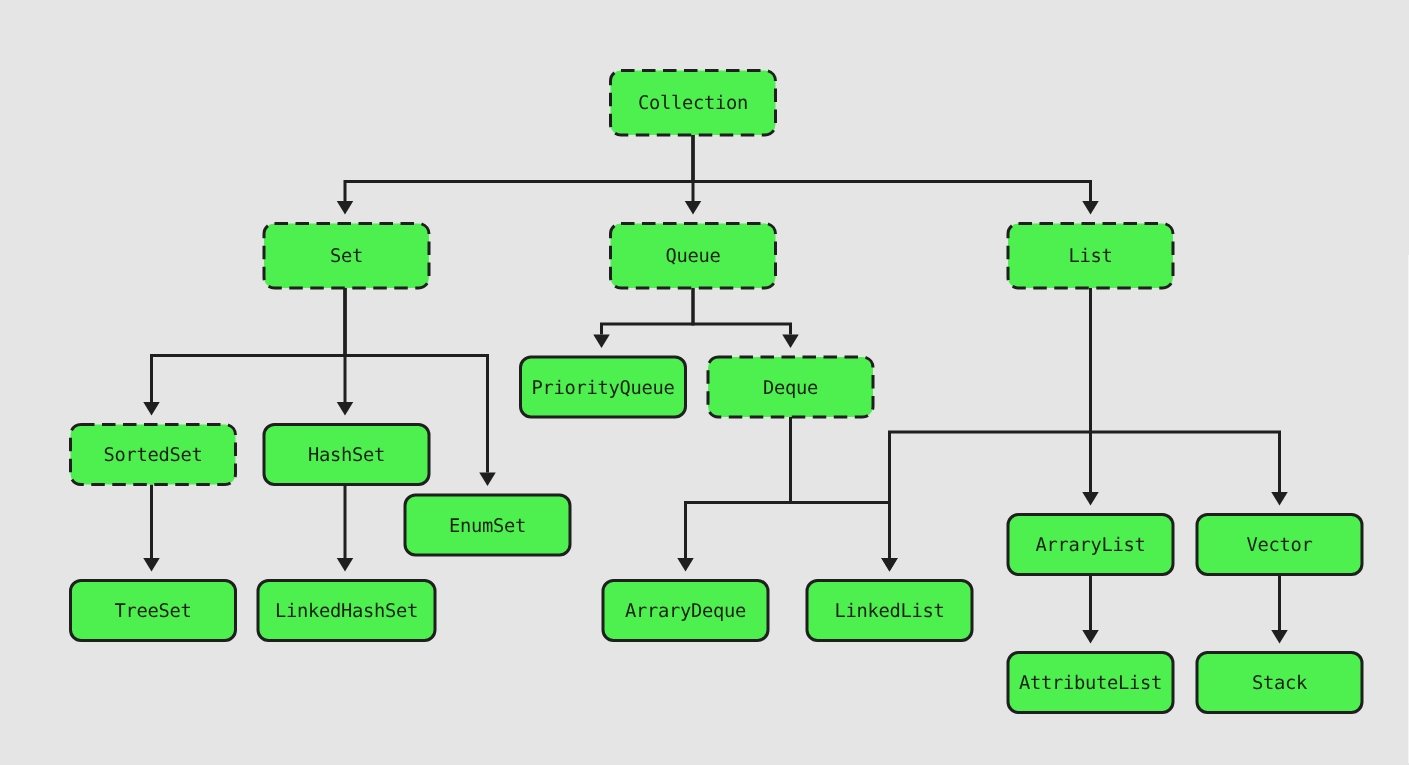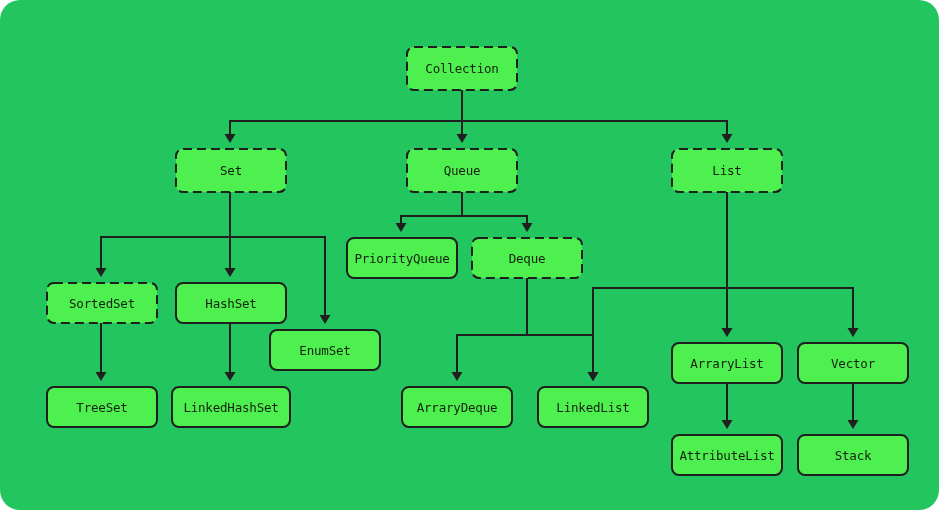--- a/index.html
+++ b/index.html
@@ -50,21 +50,21 @@
     stroke-linejoin: miter;
   }
   .edge-head {
     fill: #1f1f1f;
     stroke: none;
   }
 </style>
 </head>
 <body style="background: rgb(255, 255, 255);">
 
-<div id="diagram-root" style="background: #22c55e; border-radius: 20px;">
+<div id="diagram-root" style="background: #e5e5e5;">
   <svg id="diagram-svg" viewBox="0 0 939 510" xmlns="http://www.w3.org/2000/svg">
     <g id="edges-layer">
         <g>
           <polyline class="edge-line" points="462,90 462,121 230,121 230,134" stroke="#1f1f1f"></polyline>
           <polygon class="edge-head" fill="#1f1f1f" points="230,143 224.5,134 235.5,134"></polygon>
         </g>
         <g>
           <polyline class="edge-line" points="462,90 462,134" stroke="#1f1f1f"></polyline>
           <polygon class="edge-head" fill="#1f1f1f" points="462,143 456.5,134 467.5,134"></polygon>
         </g>

